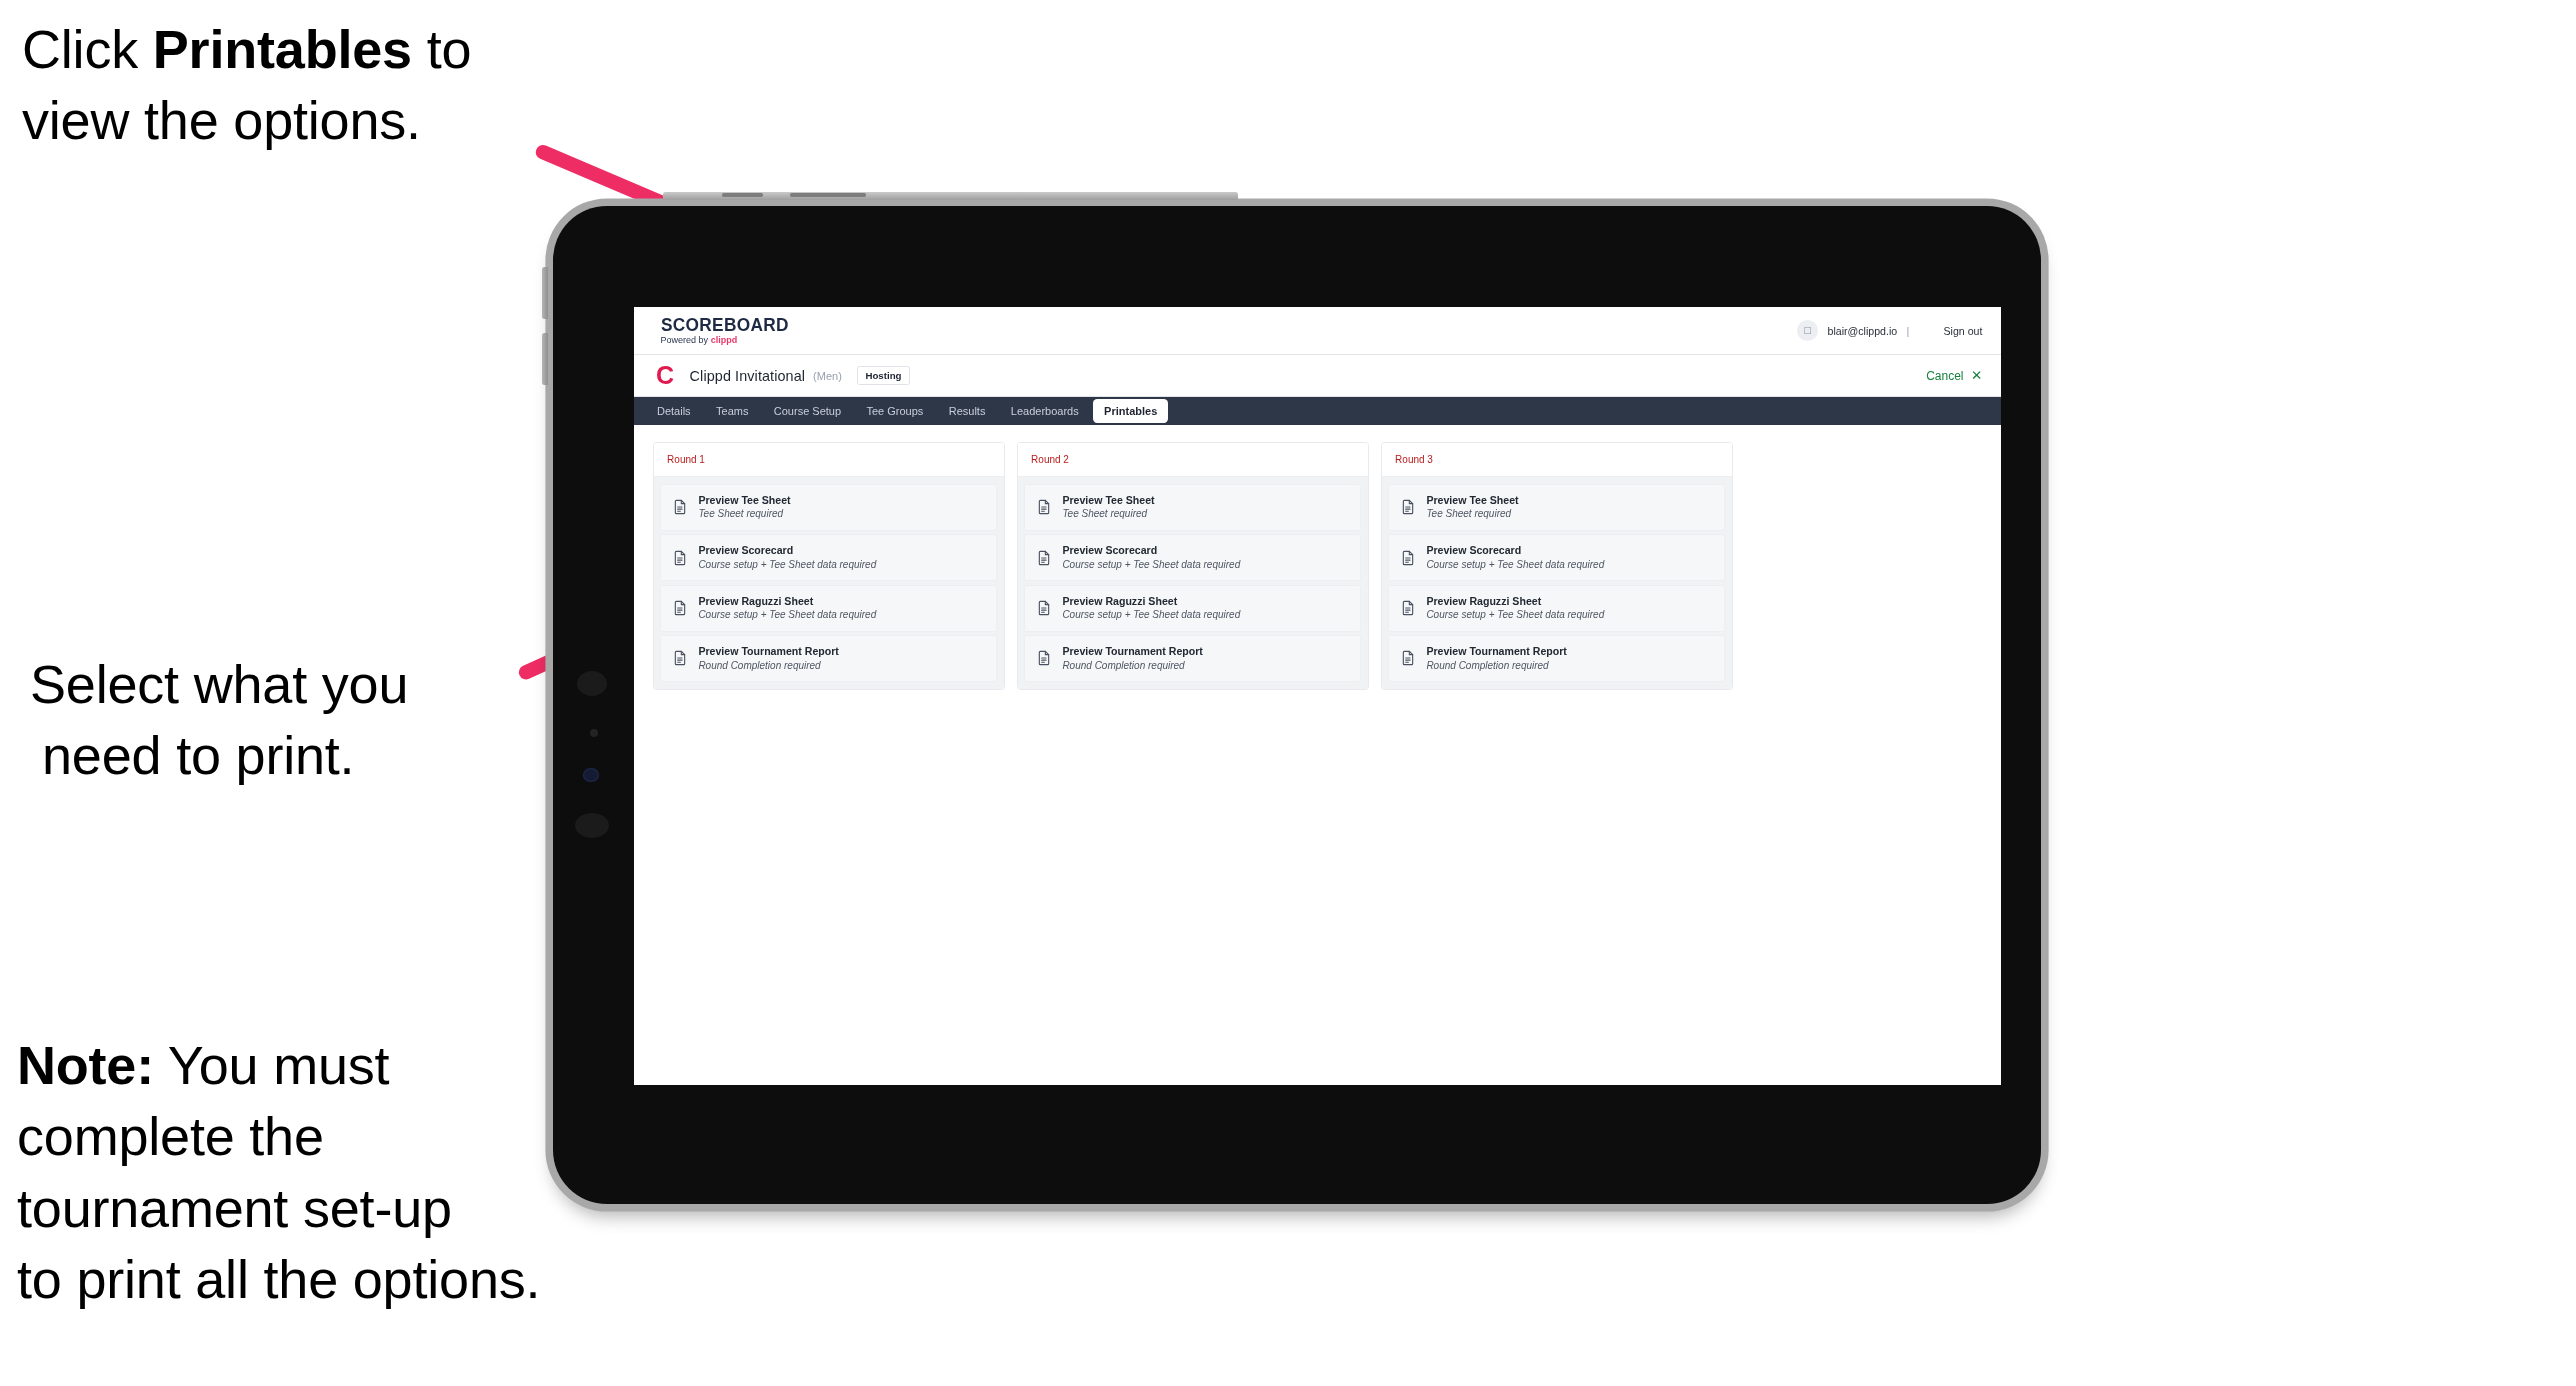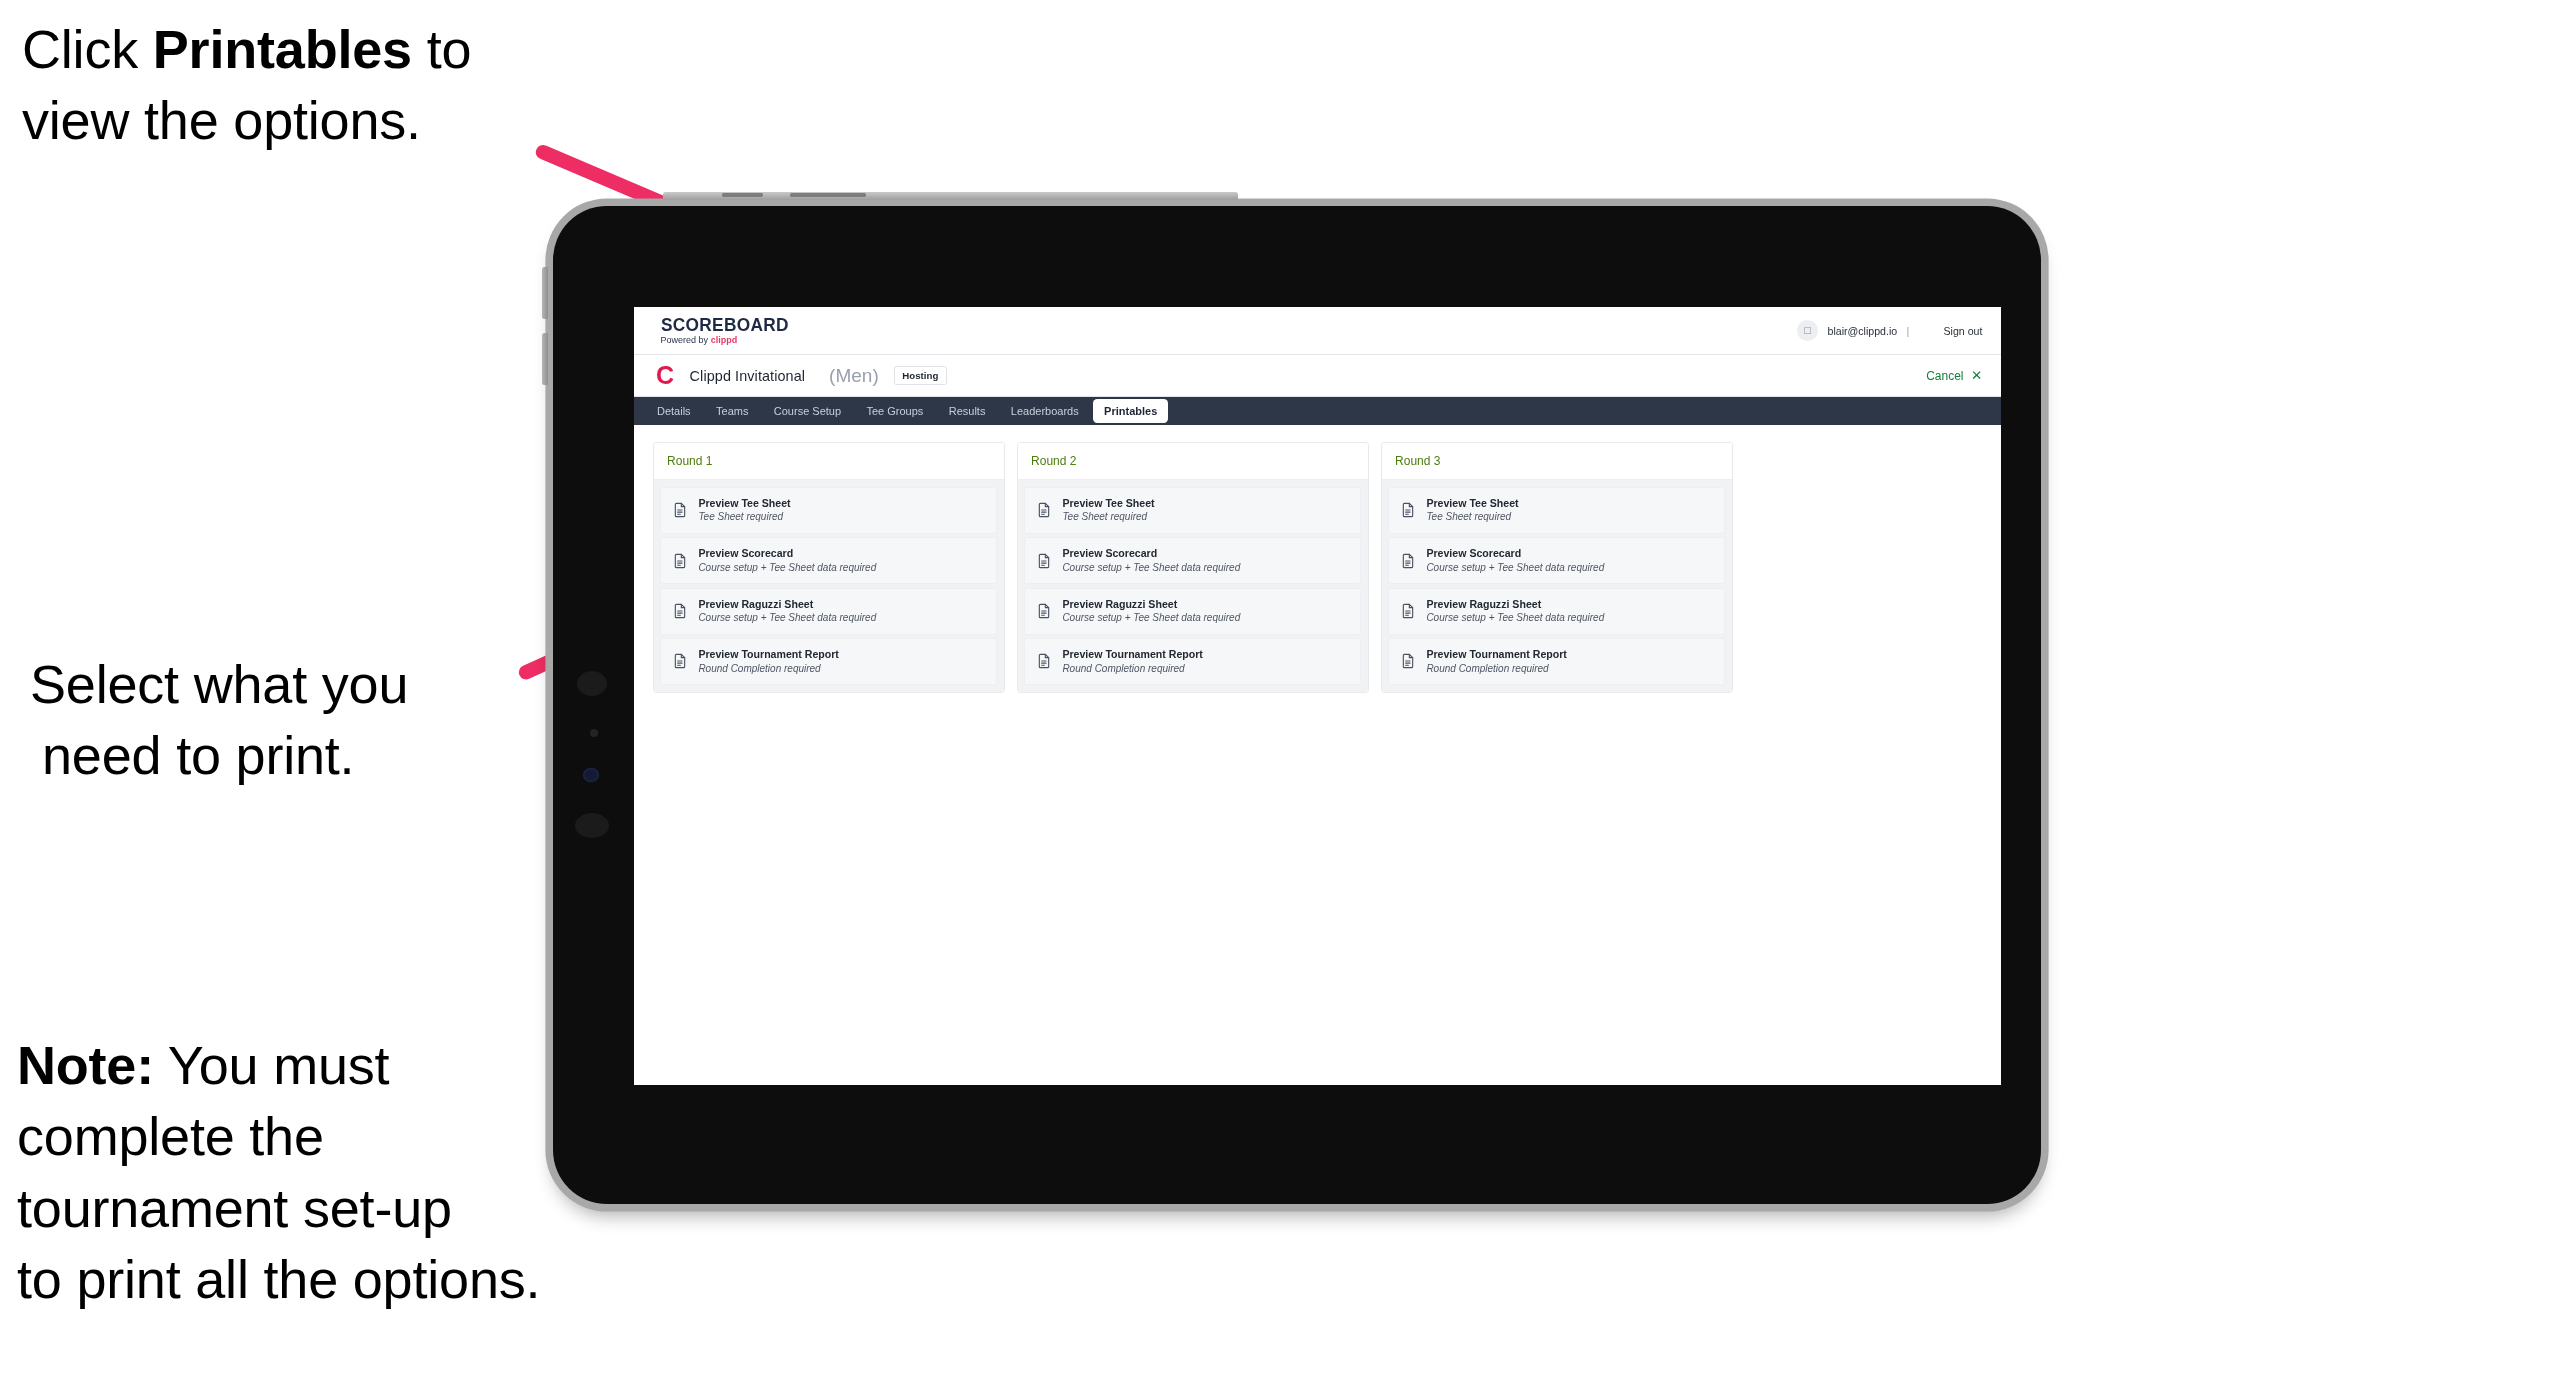--- a/index.html
+++ b/index.html
@@ -200,23 +200,23 @@
     font-family: "Liberation Sans", sans-serif;
     line-height: 1;
     margin-right: 12px;
   }
   #tourn-name {
     font-size: 14.4px;
     color: #1e2430;
     letter-spacing: 0.1px;
   }
   #tourn-gender {
-    font-size: 19px;
+    font-size: 11px;
     color: #99a0ad;
-    margin-left: 24px;
+    margin-left: 8px;
     text-align: center;
   }
   #hosting-badge {
     margin-left: 15px;
     border: 0.8px solid #dfe2e7;
     border-radius: 2.5px;
     padding: 3.4px 7.6px;
     font-size: 9.7px;
     font-weight: 700;
     color: #1e2430;
@@ -267,22 +267,22 @@
   }
   .round-col {
     width: 350px;
     border: 0.8px solid #e7e9ed;
     border-radius: 3.4px;
     background: #ffffff;
     overflow: hidden;
   }
   .round-header {
     padding: 11px 13.5px;
-    font-size: 12px;
-    color: #4d7c0f;
+    font-size: 10px;
+    color: #b91c1c;
     background: #ffffff;
     border-bottom: 0.8px solid #eceef1;
   }
   .round-body {
     background: #f1f2f4;
     padding: 6.8px;
     display: flex;
     flex-direction: column;
     gap: 3.4px;
   }

